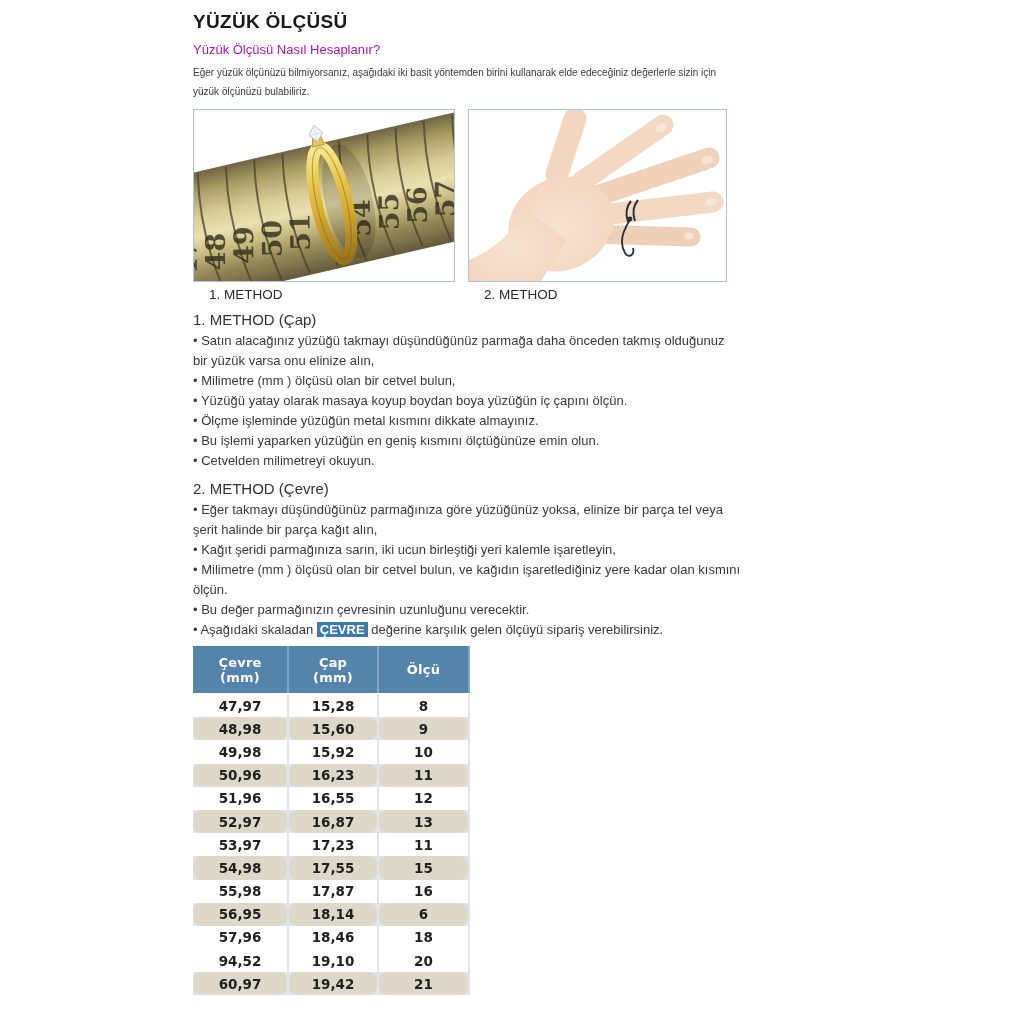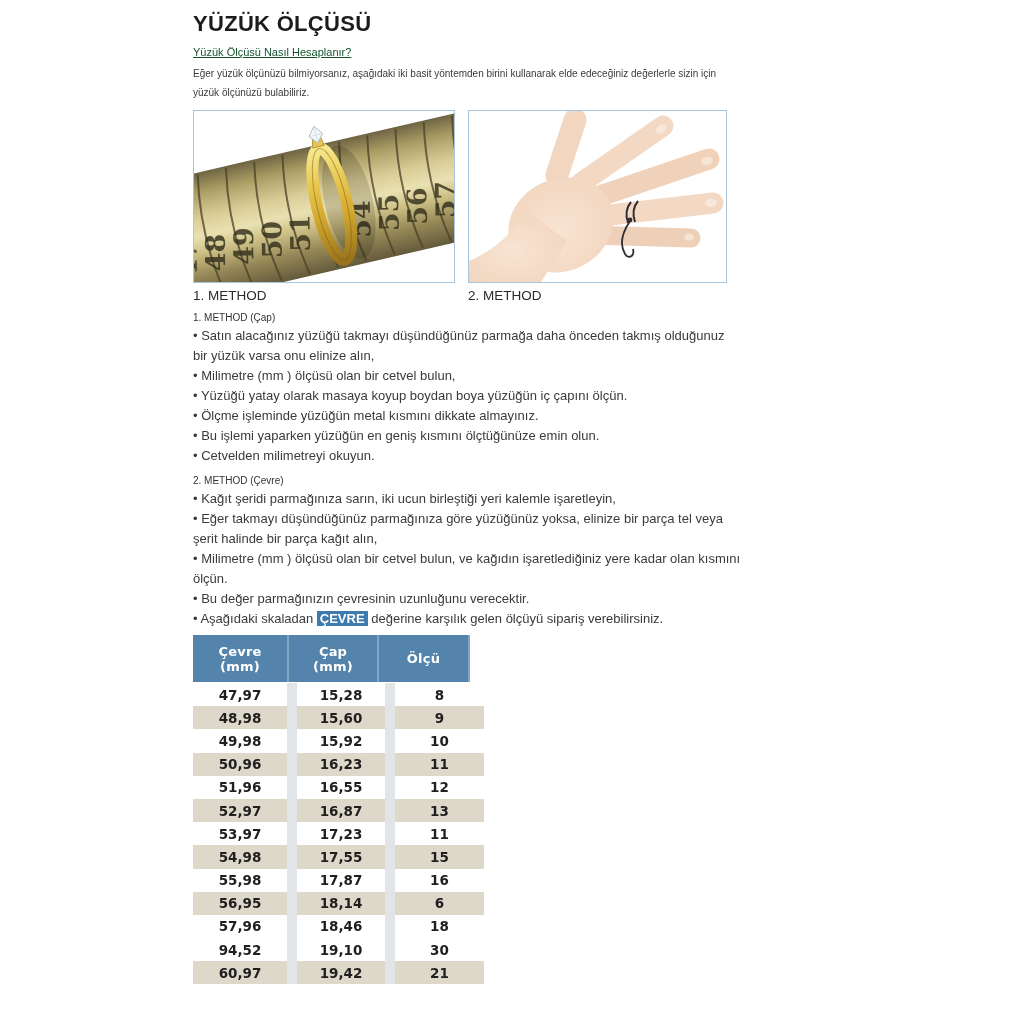--- a/index.html
+++ b/index.html
@@ -4,54 +4,54 @@
 <style>
   html,body{margin:0;padding:0;}
   body{
     width:1024px;height:1024px;position:relative;overflow:hidden;
     background:#ffffff;
     font-family:"Liberation Sans","DejaVu Sans",sans-serif;
     color:#3a3a3a;
   }
   .content{position:absolute;left:193px;top:11px;width:548px;}
   .page-title{
-    font-size:22px;font-weight:700;letter-spacing:.3px;color:#1b1b1b;
+    font-size:19px;font-weight:700;letter-spacing:.3px;color:#1b1b1b;
     margin:0 0 9px 0;
   }
-  .subtitle{font-size:11px;margin:0 0 6px 0;color:#14532d;text-decoration:underline;}
+  .subtitle{font-size:13px;margin:0 0 6px 0;color:#a21caf;}
   .intro{font-size:10px;line-height:19px;margin:0 0 8px 0;color:#3a3a3a;}
   .figures{display:flex;gap:13px;margin:0;}
   .figure{display:flex;flex-direction:column;}
   .photo{border:1px solid #a9c5de;background:#fff;display:block;}
-  .caption{font-size:13.5px;color:#2b2b2b;margin:5px 0 0 0;}
-  .section-heading{font-size:10px;color:#333;margin:9px 0 3px 0;}
+  .caption{font-size:13.5px;color:#2b2b2b;margin:5px 0 0 16px;}
+  .section-heading{font-size:15px;color:#333;margin:9px 0 3px 0;}
   .bullets{font-size:13px;line-height:20px;color:#3a3a3a;}
   .bullet{white-space:normal;}
   .hl{background:#3d7aad;color:#ffffff;font-weight:700;padding:0 3px;}
   
   .size-table{margin-top:6px;width:277px;font-family:"DejaVu Sans","Liberation Sans",sans-serif;}
   .t-head{
     display:grid;grid-template-columns:94px 88px 89px;column-gap:2px;
     background:#7fa6c4;height:47px;margin-bottom:1px;
   }
   .t-head .hcell{
     background:#5483ab;color:#ffffff;font-weight:700;font-size:13px;
     display:flex;flex-direction:column;align-items:center;justify-content:center;
     line-height:15px;letter-spacing:.2px;
   }
   .hline2:empty{display:none;}
   .t-row{
-    display:grid;grid-template-columns:94px 88px 89px;column-gap:10px;
+    display:grid;grid-template-columns:94px 88px 89px;column-gap:2px;
     background:#e2e5e7;height:23.2px;
   }
   .t-row .cell{
     background:#ffffff;display:flex;align-items:center;justify-content:center;
     font-weight:700;font-size:13.5px;color:#1f1f1f;
   }
-  .t-row.alt .cell{background:#ddd8ca;}
+  .t-row.alt .cell{background:#ddd8ca;border-radius:8px;}
 </style>
 </head>
 <body>
 
 <div class="content">
 
   <h1 class="page-title">YÜZÜK ÖLÇÜSÜ</h1>
   <p class="subtitle">Yüzük Ölçüsü Nasıl Hesaplanır?</p>
   <p class="intro">Eğer yüzük ölçünüzü bilmiyorsanız, aşağıdaki iki basit yöntemden birini kullanarak elde edeceğiniz değerlerle sizin için yüzük ölçünüzü bulabiliriz.</p>
 
@@ -158,22 +158,22 @@
         <div class="bullet">• Yüzüğü yatay olarak masaya koyup boydan boya yüzüğün iç çapını ölçün.</div>
         <div class="bullet">• Ölçme işleminde yüzüğün metal kısmını dikkate almayınız.</div>
         <div class="bullet">• Bu işlemi yaparken yüzüğün en geniş kısmını ölçtüğünüze emin olun.</div>
         <div class="bullet">• Cetvelden milimetreyi okuyun.</div>
       </div>
   </div>
 
   <div>
     <div class="section-heading">2. METHOD (Çevre)</div>
     <div class="bullets">
+        <div class="bullet">• Eğer takmayı düşündüğünüz parmağınıza göre yüzüğünüz yoksa, elinize bir parça tel veya şerit halinde bir parça kağıt alın,</div>
         <div class="bullet">• Kağıt şeridi parmağınıza sarın, iki ucun birleştiği yeri kalemle işaretleyin,</div>
-        <div class="bullet">• Eğer takmayı düşündüğünüz parmağınıza göre yüzüğünüz yoksa, elinize bir parça tel veya şerit halinde bir parça kağıt alın,</div>
         <div class="bullet">• Milimetre (mm ) ölçüsü olan bir cetvel bulun, ve kağıdın işaretlediğiniz yere kadar olan kısmını ölçün.</div>
         <div class="bullet">• Bu değer parmağınızın çevresinin uzunluğunu verecektir.</div>
         <div class="bullet">• Aşağıdaki skaladan <span class="hl">ÇEVRE</span> değerine karşılık gelen ölçüyü sipariş verebilirsiniz.</div>
       </div>
   </div>
 
   <div class="size-table">
     <div class="t-head">
       <div class="hcell">
         <div>Çevre</div>
@@ -240,21 +240,21 @@
           <div class="cell">6</div>
         </div>
         <div class="t-row">
           <div class="cell">57,96</div>
           <div class="cell">18,46</div>
           <div class="cell">18</div>
         </div>
         <div class="t-row">
           <div class="cell">94,52</div>
           <div class="cell">19,10</div>
-          <div class="cell">30</div>
+          <div class="cell">20</div>
         </div>
         <div class="t-row alt">
           <div class="cell">60,97</div>
           <div class="cell">19,42</div>
           <div class="cell">21</div>
         </div>
       </div>
   </div>
 
 </div>

